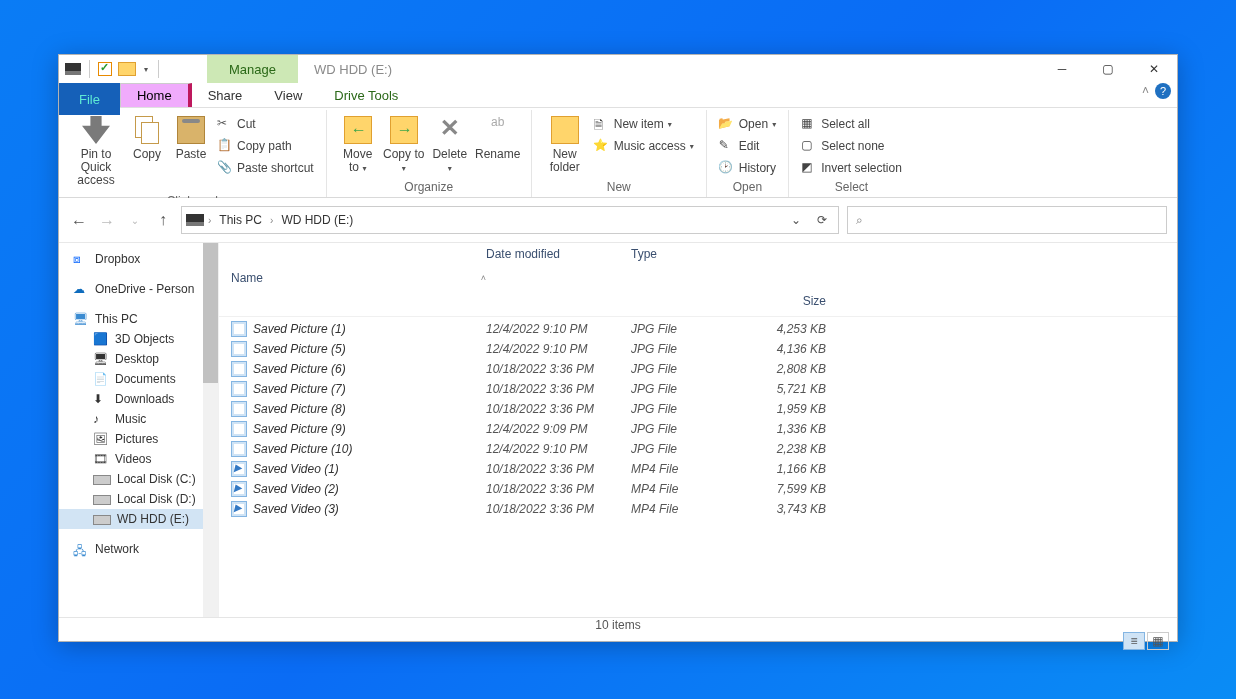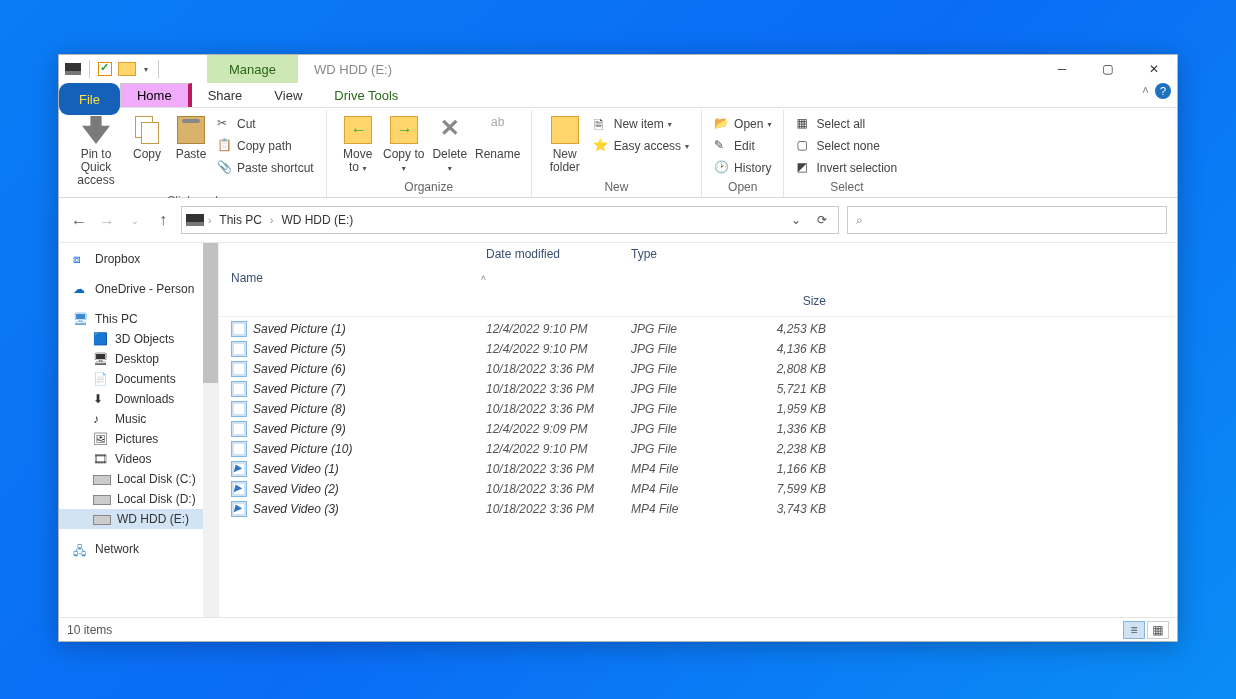--- a/index.html
+++ b/index.html
@@ -35,21 +35,21 @@
   .qat-folder { width:18px; height:14px; background:#ffd56b; border:1px solid #e0a030;}
   .qat-dd { font-size:8px; color:#555; padding:0 2px;}
   .titlebar-middle { flex:1; display:flex; align-items:stretch; }
   .manage-tab { background:#cde8b5; color:#2a6817; padding: 0 22px; display:flex; align-items:center; font-size:13px; margin-left:40px;}
   .title-text { color:#8a8a8a; font-size:13px; padding:0 16px; display:flex; align-items:center;}
   .win-controls { display:flex; }
   .win-btn { width:46px; display:flex; align-items:center; justify-content:center; color:#333;}
   
   .tabrow { display:flex; align-items:stretch; height:25px; border-bottom:1px solid #e0e0e0; position:relative;}
   .tab { padding:0 16px; display:flex; align-items:center; font-size:13px; color:#333;}
-  .tab.file { background:#1a5fb4; background:#1864ab; background:#165da3; color:#fde047; padding:16px 20px;border-radius:9px;}
+  .tab.file { background:#1a5fb4; background:#1864ab; background:#165da3; color:#5eead4; padding:16px 20px;}
   .tab.file { background:#1560b8; }
   .tab.home { background:#f0abfc; border-top:1px solid #ccc; border-left:1px solid #ccc; border-right:4px solid #be185d; color:#000;}
   .drive-tools { color:#2a6817; }
   .tabrow-right { position:absolute; right:6px; display:flex; gap:6px; align-items:center;}
   .help-badge { width:16px; height:16px; border-radius:50%; background:#1f70c1; color:#fff; font-size:11px; display:flex; align-items:center; justify-content:center;}
   
   .ribbon { height:90px; background:#f7f7f7; background:#fff; border-bottom:1px solid #d9d9d9; display:flex; padding:2px 0 0 0;}
   .ribbon-group { display:flex; flex-direction:column; padding:2px 8px 2px 8px; border-right:1px solid #e5e5e5;}
   .ribbon-group-body { display:flex; align-items:flex-start; flex:1;}
   .ribbon-group-label { text-align:center; color:#666; font-size:12px; padding:2px 0;}
@@ -110,21 +110,21 @@
   .col-size { width:75px; text-align:right;margin-top:47px;}
   .filelist { flex:1; overflow:auto; padding-top:2px;}
   .row { display:flex; padding:2px 0 2px 12px; color:#333; align-items:center;font-style:italic;}
   .cell-name { width:255px; display:flex; align-items:center; gap:6px;}
   .cell-mod { width:145px; color:#555;}
   .cell-type { width:120px; color:#555;}
   .cell-size { width:75px; text-align:right; color:#555;}
   .file-ico { width:16px; height:16px; border:1px solid #84b5e2; background:#fff; box-shadow: inset 0 0 0 2px #cfe3f5; position:relative; flex-shrink:0;}
   .file-ico.vid::after { content:"▶"; position:absolute; left:2px; top:0; font-size:10px; color:#3278c4;}
   
-  .statusbar { height:24px; border-top:1px solid #e5e5e5; display:flex; align-items:center; padding:0 8px; color:#555; font-size:12px;}
+  .statusbar { height:24px; border-top:1px solid #e5e5e5; display:flex; align-items:center; padding:0 8px; color:#555; font-size:12px;flex-direction:column;}
   .status-right { margin-left:auto; display:flex; gap:2px;}
   .view-toggle { width:22px; height:18px; border:1px solid #ccc; display:flex; align-items:center; justify-content:center;}
   .view-toggle.active { background:#cfe3f5; border-color:#84b5e2;}
 </style>
 </head>
 <body>
 
 <div class="window">
 
   <div class="titlebar">
@@ -222,21 +222,21 @@
           <span>New folder</span>
         </div>
         <div class="ribbon-smallcol">
           <div class="small-item">
               <span class="icon-sm">🗎</span>
               <span>New item</span> 
               <span class="caret">▾</span>
             </div>
           <div class="small-item">
               <span class="icon-sm">⭐</span>
-              <span>Easy access</span> 
+              <span>Music access</span> 
               <span class="caret">▾</span>
             </div>
         </div>
       </div>
       <div class="ribbon-group-label">New</div>
     </div>
 
     <div class="ribbon-group">
       <div class="ribbon-group-body">
         <div class="ribbon-smallcol">

